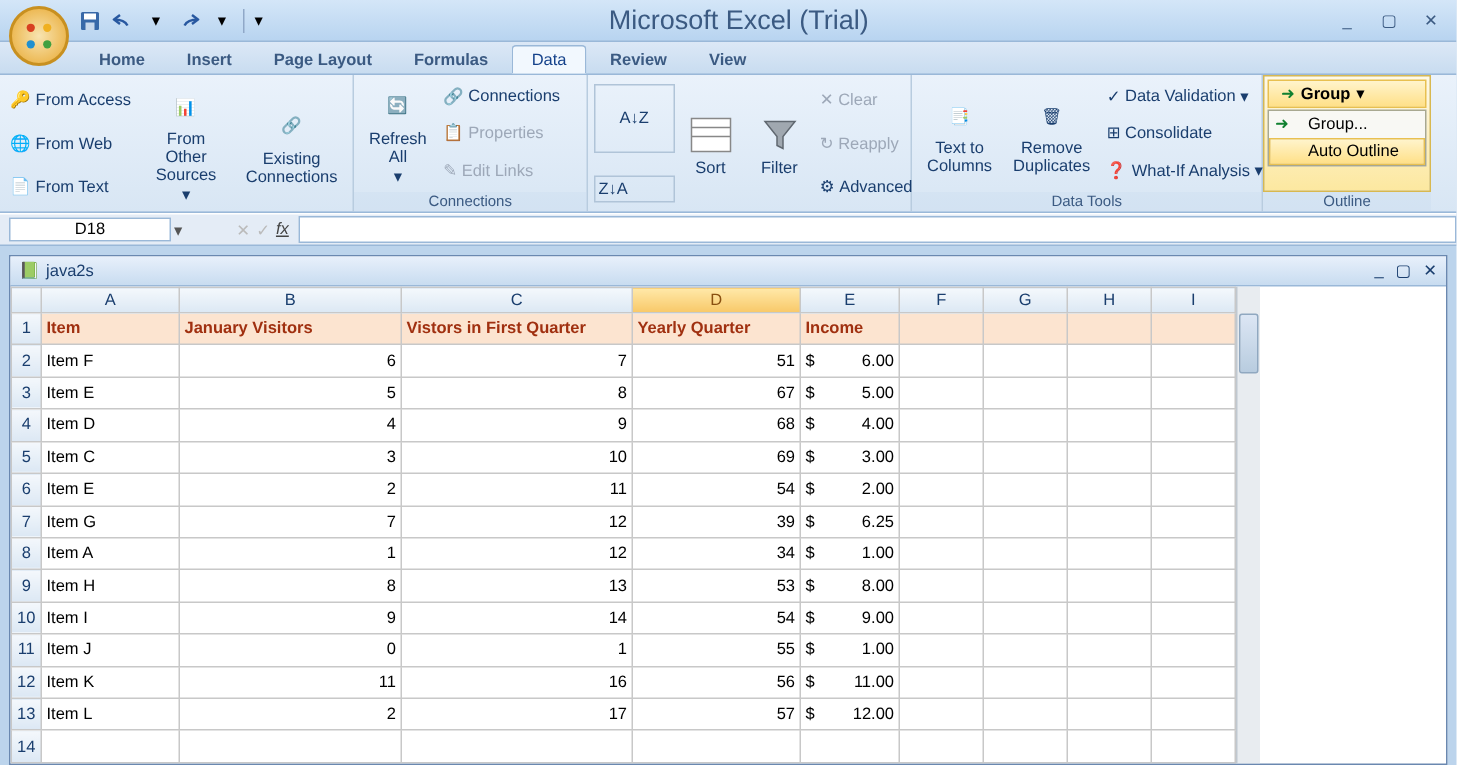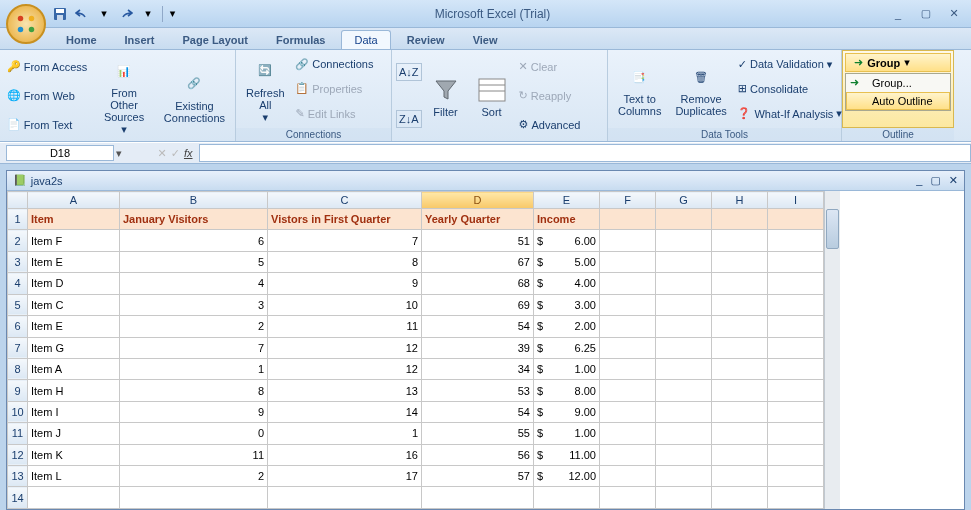--- a/index.html
+++ b/index.html
@@ -4,21 +4,21 @@
 <style>
 * { box-sizing: border-box; margin: 0; padding: 0; font-family: "Segoe UI", Tahoma, sans-serif; }
 body { background: #bcd4ec; width: 971px; height: 510px; overflow: hidden; font-size: 11px; }
 
 
 .titlebar { height: 28px; background: linear-gradient(#d4e6f8,#b8d4f0); display: flex; align-items: center; position: relative; border-bottom: 1px solid #9ab8d8; }
 .office-btn { width: 40px; height: 40px; background: radial-gradient(#f8e4b0,#e8a830); border-radius: 50%; border: 2px solid #c89020; position: absolute; left: 6px; top: 4px; z-index: 10; display:flex; align-items:center; justify-content:center; }
 .office-btn svg { width: 22px; height: 22px; }
 .qat { margin-left: 52px; display: flex; gap: 6px; align-items: center; }
 .qat span { width: 16px; height: 16px; display: inline-flex; align-items: center; justify-content: center; }
-.title { position: absolute; left: 50%; transform: translateX(-50%); color: #3b5a82; font-size: 12px; padding-left: 14px; }
+.title { position: absolute; left: 50%; transform: translateX(-50%); color: #3b5a82; font-size: 18px; padding-left: 14px; }
 .winctrls { margin-left: auto; margin-right: 8px; display: flex; gap: 10px; color: #3b5a82; }
 .winctrls span { width: 18px; height: 14px; display:flex; align-items:center; justify-content:center; }
 
 
 .tabs { height: 22px; background: linear-gradient(#dce8f6,#c8dcf0); display: flex; align-items: flex-end; padding-left: 54px; gap: 4px; border-bottom: 1px solid #9ab8d8; }
 .tab { padding: 3px 12px; color: #3b5a82; font-size: 11px; border-radius: 3px 3px 0 0; font-weight: bold; }
 .tab.active { background: #f2f8fe; border: 1px solid #9ab8d8; border-bottom: none; color: #15428b; font-weight: normal; }
 
 
 .ribbon { height: 92px; background: linear-gradient(#eaf2fb,#d8e6f4); display: flex; border-bottom: 1px solid #9ab8d8; position: relative; }
@@ -173,44 +173,44 @@
             <span>Edit Links</span>
           </div>
       </div>
     </div>
     <div class="group-label">Connections</div>
   </div>
 
   <div class="group" style="width:216px">
     <div class="group-body">
       <div class="col" style="justify-content:space-around;gap:6px">
-        <div class="rbtn" style="border:1px solid #b0c4d8;padding:2px">
+        <div class="rbtn" style="border:1px solid #b0c4d8;padding:16px">
             <span>A↓Z</span>
           </div>
         <div class="rbtn" style="border:1px solid #b0c4d8;padding:2px">
             <span>Z↓A</span>
           </div>
       </div>
-      <div class="vbtn">
-          <div class="ico">
-            <svg width="26" height="26" viewBox="0 0 26 26">
-              <path d="M3 4 L23 4 L15 14 L15 22 L11 20 L11 14 Z" fill="#a0a8b0" stroke="#606870"></path>
-            </svg>
-          </div>
-          <div>Filter</div>
-        </div>
       <div class="vbtn">
           <div class="ico">
             <svg width="30" height="26" viewBox="0 0 30 26">
               <rect x="2" y="2" width="26" height="22" fill="#fff" stroke="#888"></rect>
               <line x1="2" y1="8" x2="28" y2="8" stroke="#888"></line>
               <line x1="2" y1="14" x2="28" y2="14" stroke="#888"></line>
             </svg>
           </div>
           <div>Sort</div>
+        </div>
+      <div class="vbtn">
+          <div class="ico">
+            <svg width="26" height="26" viewBox="0 0 26 26">
+              <path d="M3 4 L23 4 L15 14 L15 22 L11 20 L11 14 Z" fill="#a0a8b0" stroke="#606870"></path>
+            </svg>
+          </div>
+          <div>Filter</div>
         </div>
       <div class="col">
         <div class="rbtn disabled">
             <span>✕</span>
             <span>Clear</span>
           </div>
         <div class="rbtn disabled">
             <span>↻</span>
             <span>Reapply</span>
           </div>

